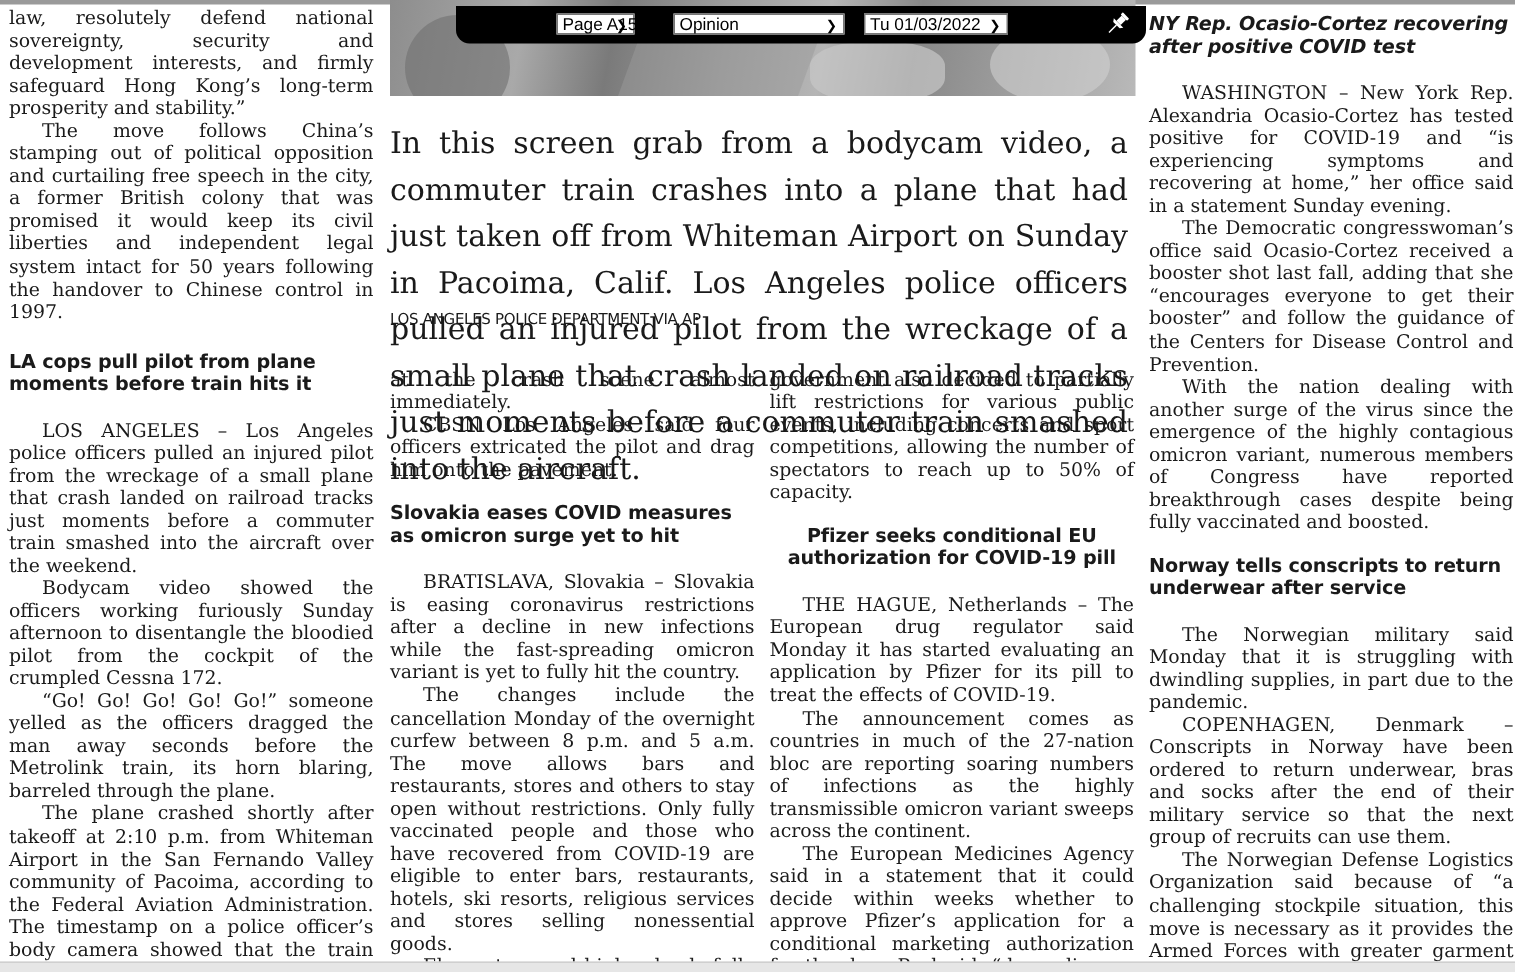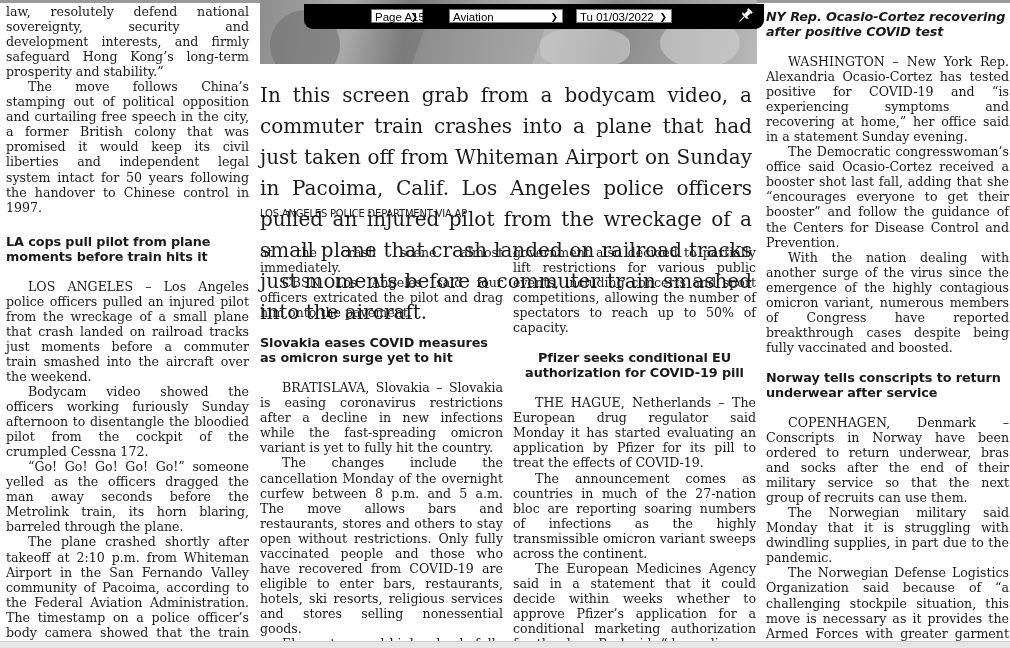--- a/index.html
+++ b/index.html
@@ -102,32 +102,32 @@
 </div>
 
 <div class="col" id="col4">
   <h2 style="margin-top:4px;font-style:italic;">NY Rep. Ocasio-Cortez recovering after positive COVID test</h2>
   <div style="height:15px;"></div>
   <p>WASHINGTON – New York Rep. Alexandria Ocasio-Cortez has tested positive for COVID-19 and “is experiencing symptoms and recovering at home,” her office said in a statement Sunday evening.</p>
   <p>The Democratic congresswoman’s office said Ocasio-Cortez received a booster shot last fall, adding that she “encourages everyone to get their booster” and follow the guidance of the Centers for Disease Control and Prevention.</p>
   <p>With the nation dealing with another surge of the virus since the emergence of the highly contagious omicron variant, numerous members of Congress have reported breakthrough cases despite being fully vaccinated and boosted.</p>
   <h2 style="margin-top:15px;">Norway tells conscripts to return underwear after service</h2>
   <div style="height:15px;"></div>
+  <p>The Norwegian military said Monday that it is struggling with dwindling supplies, in part due to the pandemic.</p>
   <p>COPENHAGEN, Denmark – Conscripts in Norway have been ordered to return underwear, bras and socks after the end of their military service so that the next group of recruits can use them.</p>
-  <p>The Norwegian military said Monday that it is struggling with dwindling supplies, in part due to the pandemic.</p>
   <p>The Norwegian Defense Logistics Organization said because of “a challenging stockpile situation, this move is necessary as it provides the Armed Forces with greater garment volumes available for new soldiers starting their initial service.”</p>
 </div>
 
 <div class="toolbar">
   <div class="sel" id="sel-page">
     <span>Page A15</span>
     <span class="chev">❯</span>
   </div>
   <div class="sel" id="sel-section">
-    <span>Aviation</span>
+    <span>Opinion</span>
     <span class="chev">❯</span>
   </div>
   <div class="sel" id="sel-date">
     <span>Tu 01/03/2022</span>
     <span class="chev">❯</span>
   </div>
   <div class="pin">
     <svg width="18" height="18" viewBox="0 0 18 18">
       <g transform="rotate(45 9 9)" fill="#ffffff">
         <rect x="6" y="1" width="6" height="2" rx="0.5"></rect>

